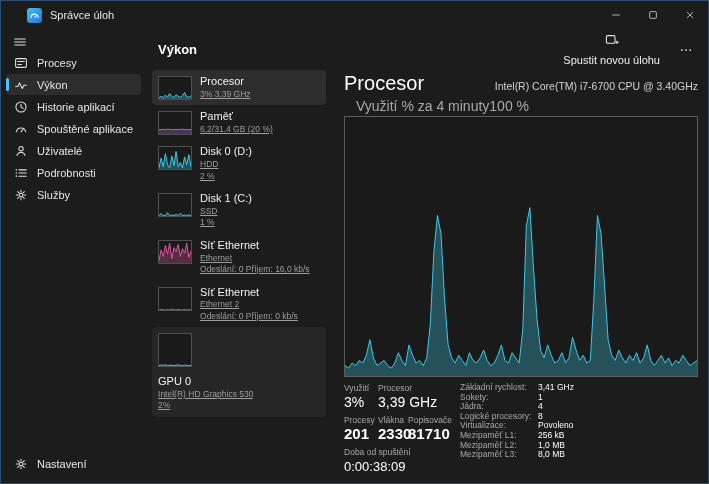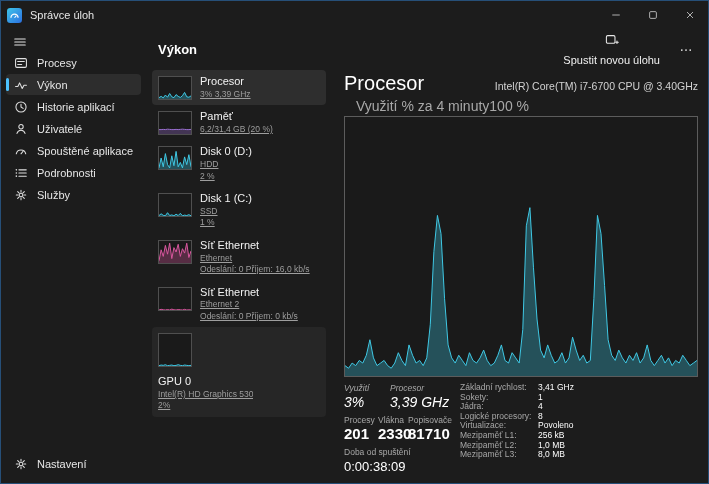--- a/index.html
+++ b/index.html
@@ -5,21 +5,21 @@
   html,body{margin:0;padding:0;background:#111;}
   .window{
     width:709px;height:484px;box-sizing:border-box;
     border:1px solid #264f78;
     background:#1c1c1c;color:#fff;
     font-family:"Liberation Sans","DejaVu Sans",sans-serif;
     display:flex;flex-direction:column;overflow:hidden;
     --accent:#4cc2ff;
   }
   
-  .titlebar{flex:0 0 28px;display:flex;align-items:center;padding-left:6px;}
+  .titlebar{flex:0 0 28px;display:flex;align-items:center;padding-left:26px;}
   .app-logo{width:15px;height:15px;margin-right:8px;}
   .tb-title{font-size:11px;color:#e6e6e6;}
   .tb-spacer{flex:1;}
   .tb-btn{width:37px;height:28px;display:flex;align-items:center;justify-content:center;color:#cfcfcf;}
   .tb-btn .icon{width:12px;height:12px;}
   
   .main{flex:1;display:flex;min-height:0;}
   .sidebar{flex:0 0 133px;display:flex;flex-direction:column;padding:4px 3px 8px 3px;box-sizing:border-box;}
   .hamburger{width:30px;height:18px;display:flex;align-items:center;justify-content:flex-start;padding-left:9px;color:#e2e2e2;box-sizing:border-box;margin-bottom:0;}
   .hamburger .icon{width:14px;height:14px;}
@@ -54,21 +54,21 @@
   .detail{flex:1;display:flex;flex-direction:column;min-width:0;padding:2px 10px 8px 14px;box-sizing:border-box;}
   .detail-header{display:flex;align-items:baseline;justify-content:space-between;gap:8px;}
   .detail-title{font-size:20px;font-weight:400;}
   .detail-subtitle{font-size:10.5px;color:#d2d2d2;white-space:nowrap;}
   .chart-meta{display:flex;justify-content:flex-start;font-size:14px;color:#a8a8a8;margin:3px 0 2px 12px;}
   .chart-box{flex:1;position:relative;border:1px solid #5c5c5c;background:#1a1a1a;min-height:0;}
   .chart-box svg{position:absolute;inset:0;width:100%;height:100%;}
   
   .stats{flex:0 0 auto;display:flex;gap:14px;margin-top:6px;}
   .stats-left{width:102px;flex:0 0 102px;display:flex;flex-direction:column;gap:4px;}
-  .sl-row1{display:grid;grid-template-columns:30px auto;column-gap:16px;font-style:italic;}
+  .sl-row1{display:grid;grid-template-columns:30px auto;column-gap:4px;}
   .sl-row2{display:grid;grid-template-columns:32px 28px auto;column-gap:2px;}
   .stat-label{font-size:8.5px;color:#a8a8a8;display:block;white-space:nowrap;}
   .v-lg{font-size:14px;line-height:1.15;white-space:nowrap;}
   .v-md{font-size:15px;line-height:1.2;white-space:nowrap;font-weight:bold;}
   .v-up{font-size:13px;line-height:1.2;white-space:nowrap;}
   .stats-right{display:grid;grid-template-columns:70px auto;column-gap:8px;row-gap:0px;align-content:start;font-size:8.5px;line-height:9.6px;}
   .rs-label{color:#a8a8a8;white-space:nowrap;}
   .rs-value{color:#fff;white-space:nowrap;}
 </style>
 </head>
@@ -151,35 +151,35 @@
                 <circle cx="8" cy="8" r="5.8" fill="none" stroke="currentColor" stroke-width="1.2" stroke-linecap="round" stroke-linejoin="round"></circle>
                 <path d="M8 4.8V8l2.4 1.6" fill="none" stroke="currentColor" stroke-width="1.2" stroke-linecap="round" stroke-linejoin="round"></path>
               </svg>
             </span>
     <span class="side-label">Historie aplikací</span>
   </div>
 
   <div class="side-item">
     <span class="icon side-icon">
               <svg viewBox="0 0 16 16">
+                <path d="M2.6 11.2a5.5 5.5 0 0 1 10.8 0" fill="none" stroke="currentColor" stroke-width="1.2" stroke-linecap="round" stroke-linejoin="round"></path>
+                <path d="M8 11.2l2.6-3.2" fill="none" stroke="currentColor" stroke-width="1.2" stroke-linecap="round" stroke-linejoin="round"></path>
+              </svg>
+            </span>
+    <span class="side-label">Spouštěné aplikace</span>
+  </div>
+
+  <div class="side-item">
+    <span class="icon side-icon">
+              <svg viewBox="0 0 16 16">
                 <circle cx="8" cy="5.4" r="2.5" fill="none" stroke="currentColor" stroke-width="1.2" stroke-linecap="round" stroke-linejoin="round"></circle>
                 <path d="M3.4 13c.8-2.7 2.7-3.6 4.6-3.6s3.8.9 4.6 3.6" fill="none" stroke="currentColor" stroke-width="1.2" stroke-linecap="round" stroke-linejoin="round"></path>
               </svg>
             </span>
     <span class="side-label">Uživatelé</span>
-  </div>
-
-  <div class="side-item">
-    <span class="icon side-icon">
-              <svg viewBox="0 0 16 16">
-                <path d="M2.6 11.2a5.5 5.5 0 0 1 10.8 0" fill="none" stroke="currentColor" stroke-width="1.2" stroke-linecap="round" stroke-linejoin="round"></path>
-                <path d="M8 11.2l2.6-3.2" fill="none" stroke="currentColor" stroke-width="1.2" stroke-linecap="round" stroke-linejoin="round"></path>
-              </svg>
-            </span>
-    <span class="side-label">Spouštěné aplikace</span>
   </div>
 
   <div class="side-item">
     <span class="icon side-icon">
               <svg viewBox="0 0 16 16">
                 <path d="M5.6 4.4H14M5.6 8H14M5.6 11.6H14" fill="none" stroke="currentColor" stroke-width="1.2" stroke-linecap="round" stroke-linejoin="round"></path>
                 <circle cx="2.7" cy="4.4" r="0.9" fill="currentColor"></circle>
                 <circle cx="2.7" cy="8" r="0.9" fill="currentColor"></circle>
                 <circle cx="2.7" cy="11.6" r="0.9" fill="currentColor"></circle>
               </svg>

